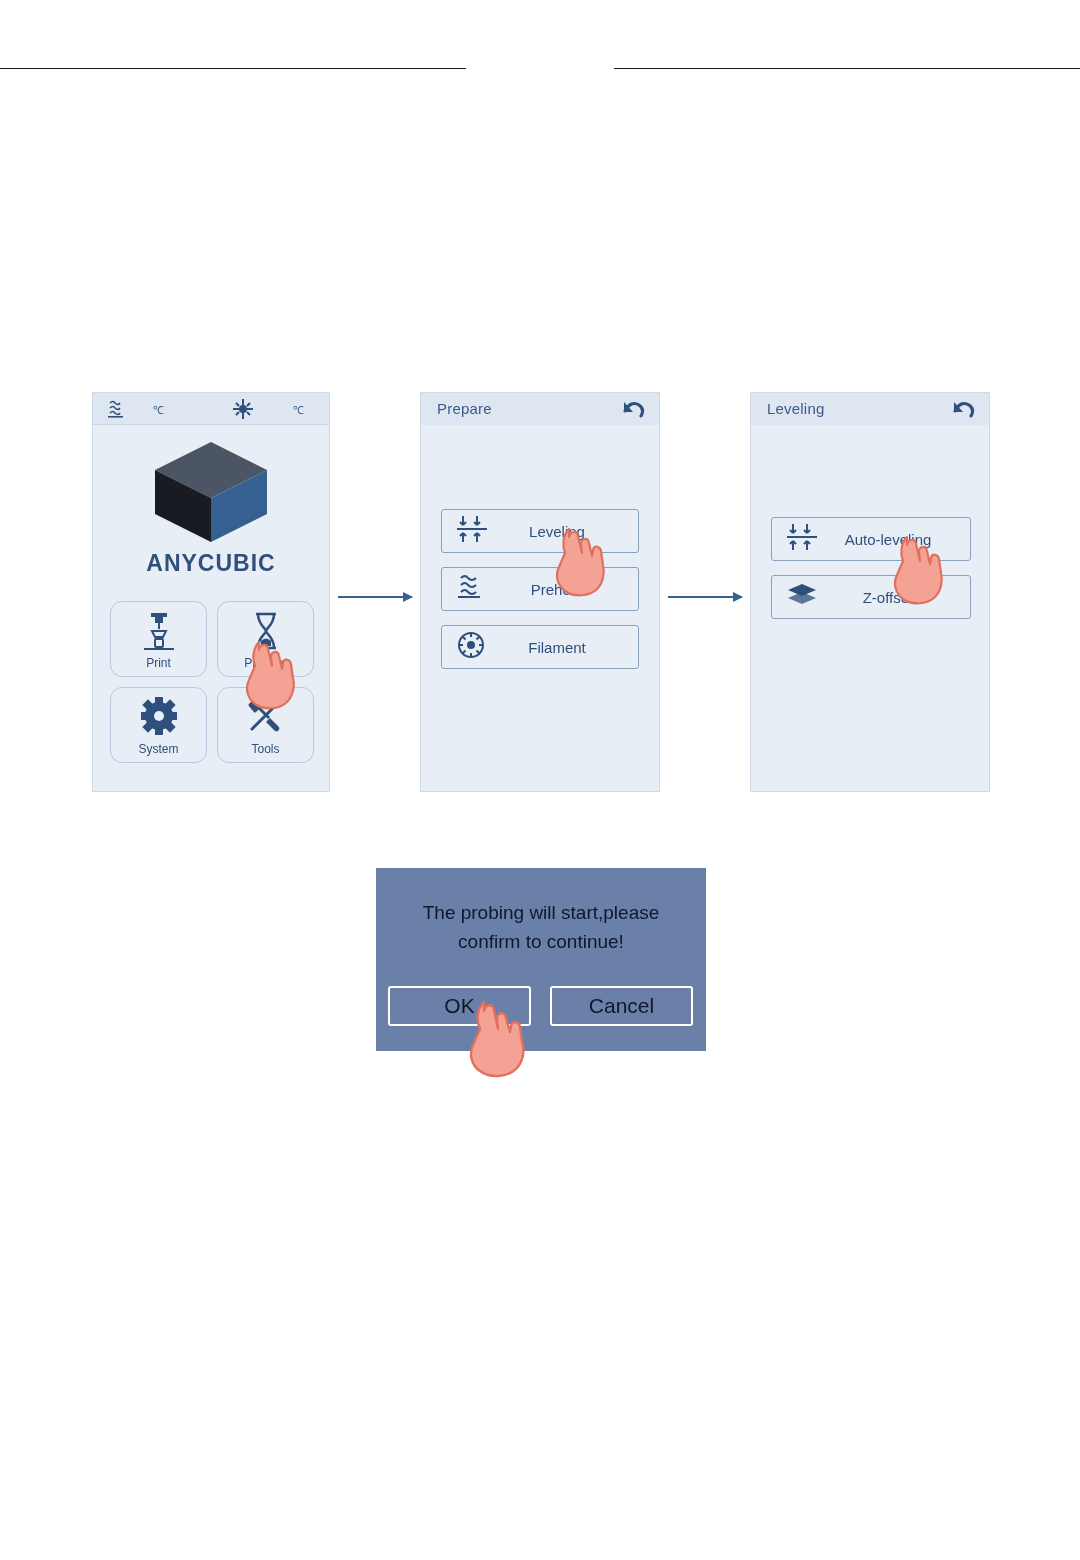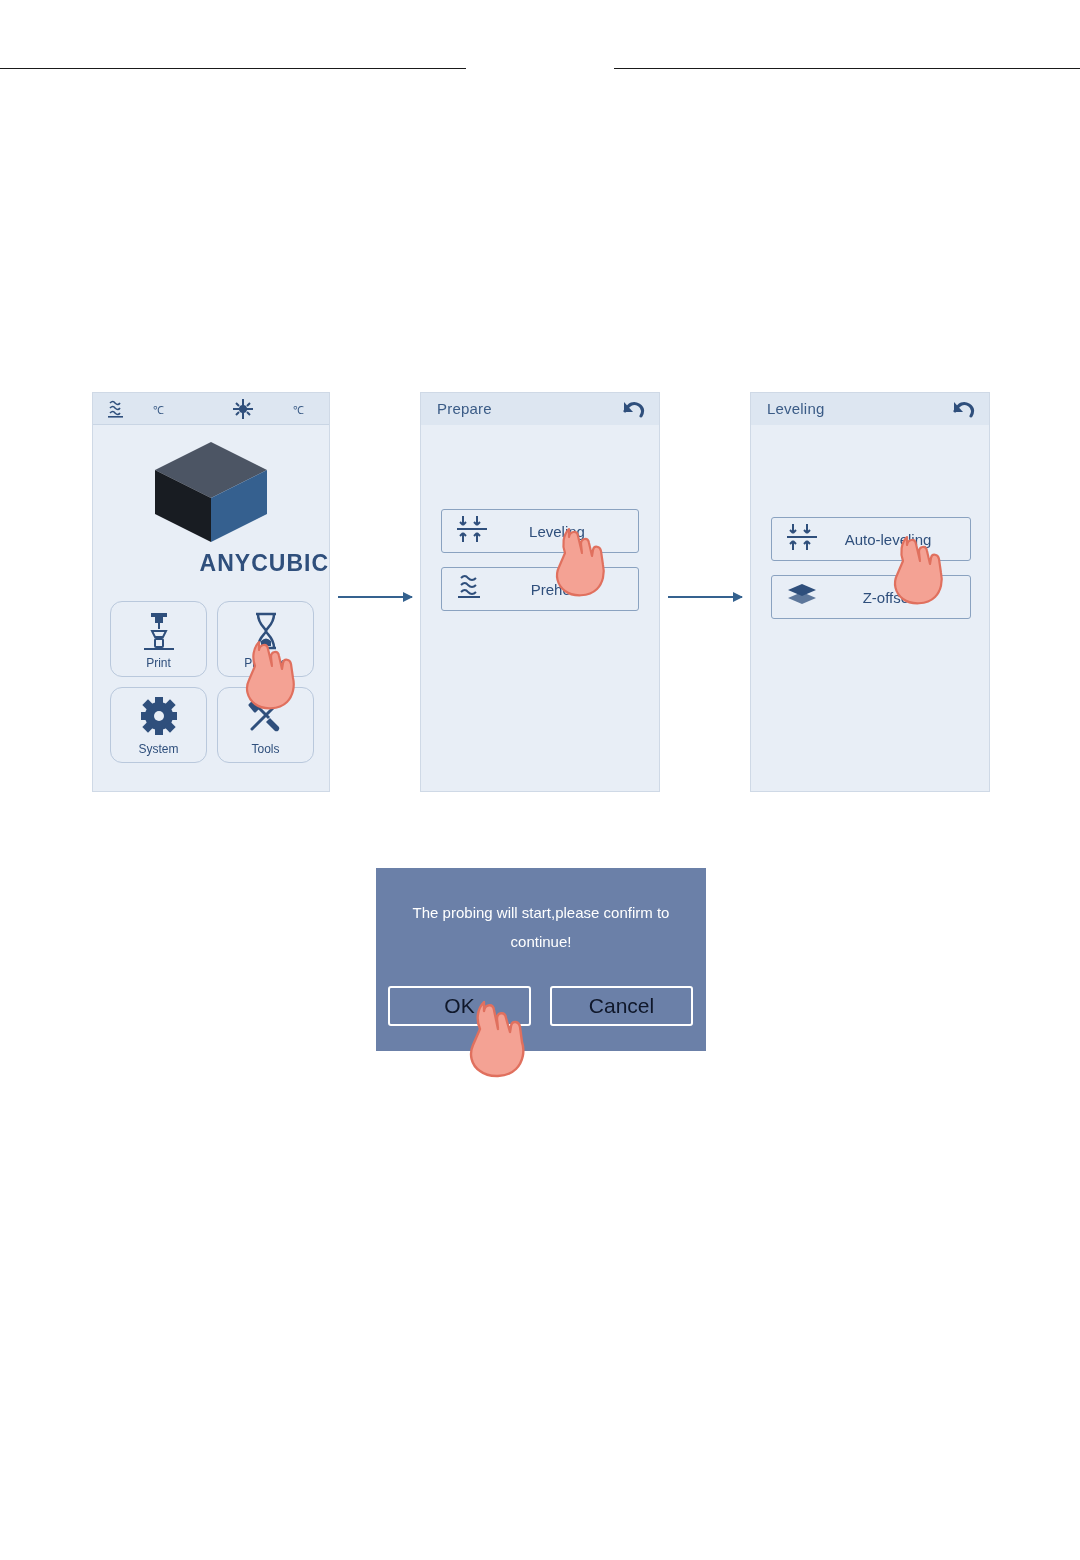--- a/index.html
+++ b/index.html
@@ -31,21 +31,21 @@
   #home{left:92px;top:392px;width:238px;height:400px;}
   #home .statusbar{
     position:absolute;left:0;top:0;width:100%;height:32px;background:#dde6f1;
     border-bottom:1px solid #c9d5e4;box-sizing:border-box;
   }
   .st-item{position:absolute;top:4px;}
   .st-temp{font-size:11px;color:#3a5b86;}
   .logo-wrap{position:absolute;left:0;top:45px;width:100%;height:145px;}
   .cube{position:absolute;left:50%;top:0;transform:translateX(-50%);}
   .brand{
-    position:absolute;left:0;top:112px;width:100%;text-align:right;
+    position:absolute;left:0;top:112px;width:100%;text-align:center;
     font-size:23px;font-weight:bold;letter-spacing:1px;color:#2f4f7c;
   }
   .tiles{position:absolute;left:12px;top:208px;width:214px;}
   .tile{
     position:relative;float:left;width:97px;height:76px;margin:0 5px 10px 5px;
     background:#e8eef6;border:1px solid #b9c8dc;box-sizing:border-box;
     border-radius:12px;
   }
   .tile .glyph{position:absolute;left:50%;top:9px;transform:translateX(-50%);}
   .tile .tlabel{
@@ -75,21 +75,21 @@
     border-bottom:5px solid transparent;
   }
 
   
   #dialog{
     position:absolute;left:376px;top:868px;width:330px;height:183px;
     background:#6b80a8;box-sizing:border-box;
   }
   #dialog .dmsg{
     position:absolute;left:14px;top:30px;width:302px;text-align:center;
-    color:#ffffff;font-size:15px;line-height:29px;
+    color:#0f172a;font-size:19px;line-height:29px;
   }
   .dlg-btn{
     position:absolute;top:118px;height:40px;border:2px solid #ffffff;
     border-radius:3px;display:flex;align-items:center;justify-content:center;
     color:#0f172a;font-size:21px;box-sizing:border-box;
   }
   #dlg-ok{left:12px;width:143px;}
   #dlg-cancel{left:174px;width:143px;}
 
   
@@ -233,20 +233,39 @@
       <svg width="32" height="26" viewBox="0 0 32 26">
         <path d="M5 4 q4 -4 7 0 q4 4 8 0" stroke="#2f4f7c" stroke-width="2" fill="none"></path>
         <path d="M5 11 q4 -4 7 0 q4 4 8 0" stroke="#2f4f7c" stroke-width="2" fill="none"></path>
         <path d="M5 18 q4 -4 7 0 q4 4 8 0" stroke="#2f4f7c" stroke-width="2" fill="none"></path>
         <path d="M2 23 h22" stroke="#2f4f7c" stroke-width="2"></path>
       </svg>
     </span>
     <span class="mlabel">Preheat</span>
   </div>
 
+  <div class="menu-btn" style="left:20px;top:232px;width:198px;height:44px;">
+    <span class="micon">
+      <svg width="30" height="30" viewBox="0 0 30 30">
+        <circle cx="15" cy="15" r="12" fill="none" stroke="#2f4f7c" stroke-width="2"></circle>
+        <circle cx="15" cy="15" r="4" fill="#2f4f7c"></circle>
+        <g stroke="#2f4f7c" stroke-width="2">
+          <path d="M15 3 v4"></path>
+            <path d="M15 23 v4"></path>
+            <path d="M3 15 h4"></path>
+            <path d="M23 15 h4"></path>
+          <path d="M6.5 6.5 l3 3"></path>
+            <path d="M20.5 20.5 l3 3"></path>
+          <path d="M23.5 6.5 l-3 3"></path>
+            <path d="M9.5 20.5 l-3 3"></path>
+        </g>
+      </svg>
+    </span>
+    <span class="mlabel">Filament</span>
+  </div>
 
   <span class="hand" style="left:130px;top:130px;">
     <svg width="62" height="78" viewBox="0 0 62 78">
       <path d="M18 6 C12 12 11 22 14 30 L8 44 C4 52 6 62 14 68 C22 74 38 74 46 66 C52 60 54 50 52 42 L50 28 C49 23 43 22 42 27 L41 33 L38 20 C37 14 30 15 30 21 L31 30 L27 13 C26 7 19 8 18 14 Z" fill="#f4a294" stroke="#e0705e" stroke-width="2.2" stroke-linejoin="round"></path>
     </svg>
   </span>
 </div>
 
 <div class="arrow" style="left:668px;top:596px;width:74px;"></div>
 

